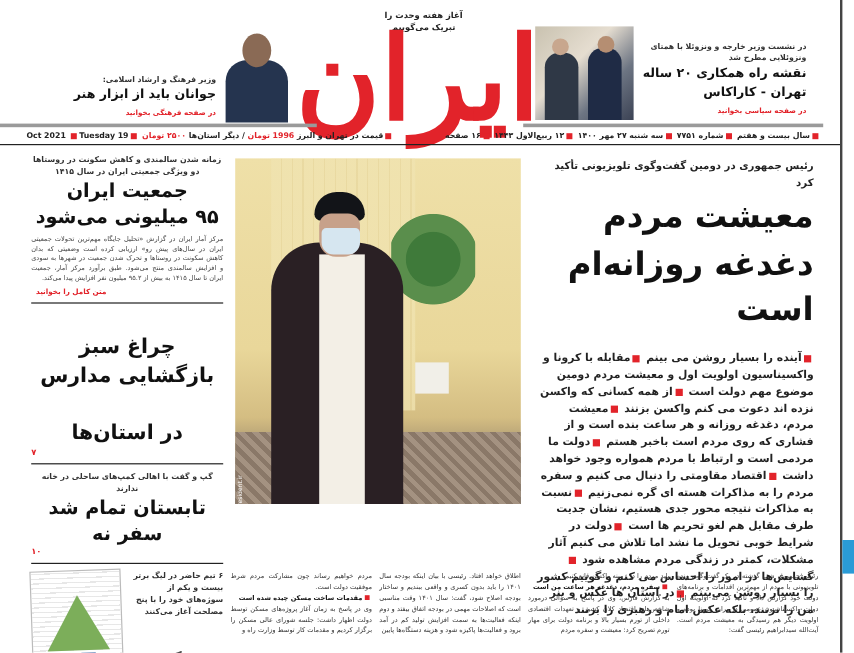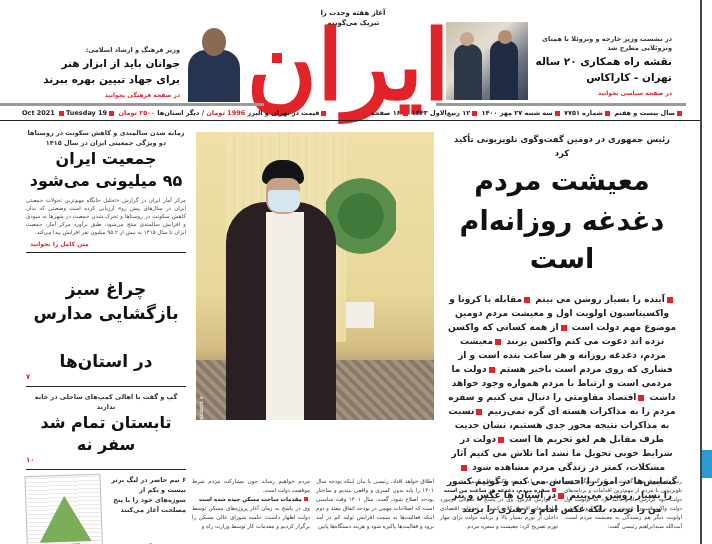--- a/index.html
+++ b/index.html
@@ -61,21 +61,21 @@
   .photo .robe { position: absolute; left: 30px; top: 70px; width: 110px; height: 218px; background: #2a2024; border-radius: 40px 40px 0 0; }
   .photo .gown { position: absolute; left: 70px; top: 80px; width: 38px; height: 208px; background: #f3efe6; }
   .photo .turban { position: absolute; left: 66px; top: 28px; width: 42px; height: 24px; background: #121418; border-radius: 20px 20px 6px 6px; }
   .photo .face { position: absolute; left: 70px; top: 46px; width: 34px; height: 36px; background: #c7a18a; border-radius: 10px 10px 14px 14px; }
   .photo .mask { position: absolute; left: 72px; top: 58px; width: 32px; height: 22px; background: #d6e6f0; border-radius: 4px 4px 10px 10px; }
   .photo .plant { position: absolute; left: 130px; top: 40px; width: 70px; height: 110px; background: radial-gradient(circle at 50% 40%,#3f7a3a 0 30%,#5a8e4c 31% 50%,transparent 51%); }
   .photo .pot { position: absolute; left: 150px; top: 170px; width: 28px; height: 26px; background: #f1efe8; }
   .photo-credit { position: absolute; left: 198px; top: 396px; font-size: 5px; color: #fff; writing-mode: vertical-rl; transform: rotate(180deg); }
 
   
-  .lead { position: absolute; left: 446px; top: 132px; width: 232px; text-align: center; }
+  .lead { position: absolute; left: 446px; top: 132px; width: 232px; }
   .lead-kicker { font-size: 8.5px; line-height: 14px; color: #222; font-weight: bold; }
   .lead-title { font-size: 27px; line-height: 38px; font-weight: bold; color: #111; margin-top: 2px; letter-spacing: -0.5px; }
   .lead-body { font-size: 9px; line-height: 14px; color: #222; margin-top: 14px; font-weight: bold; }
   .lead-body .sq { display: inline-block; width: 6px; height: 6px; background: #e2232a; margin: 0 2px; vertical-align: middle; }
 
   
   .bcol { position: absolute; top: 477px; width: 118px; font-size: 5.5px; line-height: 9px; text-align: justify; color: #333; }
   .bcol .sq { display: inline-block; width: 4px; height: 4px; background: #e2232a; margin: 0 2px; vertical-align: middle; }
   .bcol b { color: #111; }
 </style>
@@ -102,21 +102,20 @@
           <div class="p2"></div>
           <div class="h1"></div>
           <div class="h2"></div>
       </div>
     </div>
 
     <div class="teaser teaser-left">
       <div class="teaser-text">
         <div class="teaser-kicker">وزیر فرهنگ و ارشاد اسلامی:</div>
         <div class="teaser-title">جوانان باید از ابزار هنر</div>
-        <div class="teaser-title">برای جهاد تبیین بهره ببرند</div>
         <div class="teaser-link">در صفحه فرهنگی بخوانید</div>
       </div>
       <div class="teaser-photo-left">
         <div class="body"></div>
           <div class="head"></div>
       </div>
     </div>
 
     <div class="rule-gray" style="right:14px;width:250px;"></div>
     <div class="rule-gray" style="left:0;width:264px;"></div>

